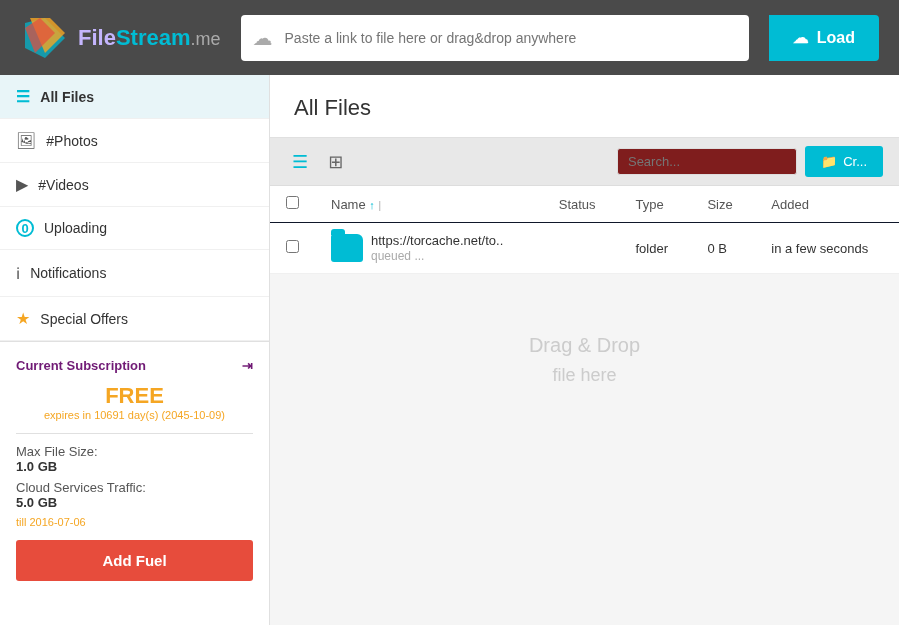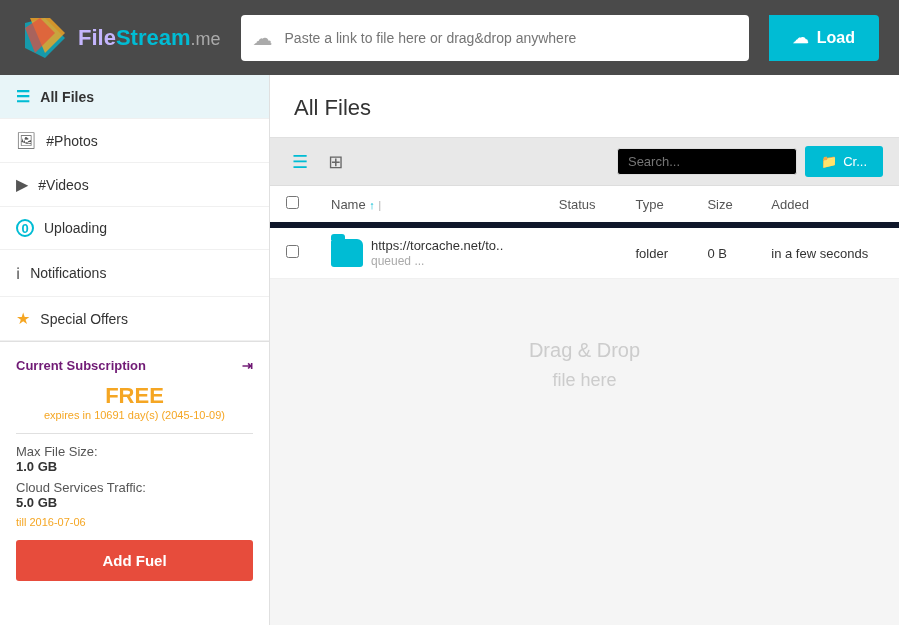--- a/index.html
+++ b/index.html
@@ -198,21 +198,21 @@
       background: none;
       border: none;
       cursor: pointer;
       color: #666;
       font-size: 18px;
       padding: 2px 6px;
     }
     .view-btn.active { color: #00bcd4; }
 
     .search-box {
-      background: #000000;
+      background: #7f1d1d;
       border: 1px solid #ddd;
       border-radius: 3px;
       padding: 5px 10px;
       font-size: 13px;
       color: #aaa;
       width: 180px;
     }
 
     .create-btn {
       background: #00bcd4;
@@ -230,21 +230,21 @@
     
     .files-table {
       width: 100%;
       background: white;
       border-collapse: collapse;
       margin-top: 0;
     }
     .files-table th {
       text-align: left;
       padding: 10px 16px;
-      border-bottom: 6px solid #0f172a;
+      border-bottom: 1px solid #0f172a;
       font-size: 13px;
       color: #555;
       background: white;
       font-weight: normal;
       margin-top: 25px;
     }
     .files-table td {
       padding: 10px 16px;
       border-bottom: 1px solid #f0f0f0;
       font-size: 13px;

